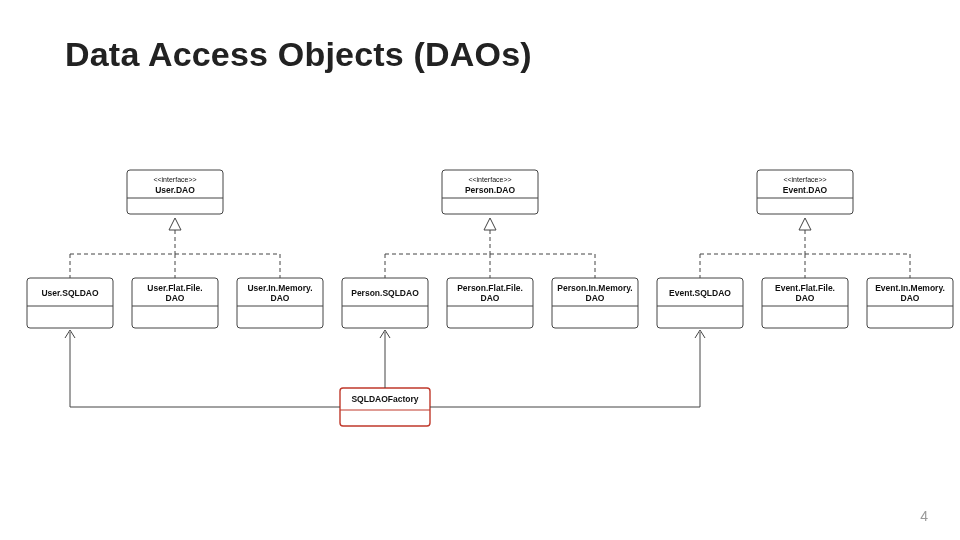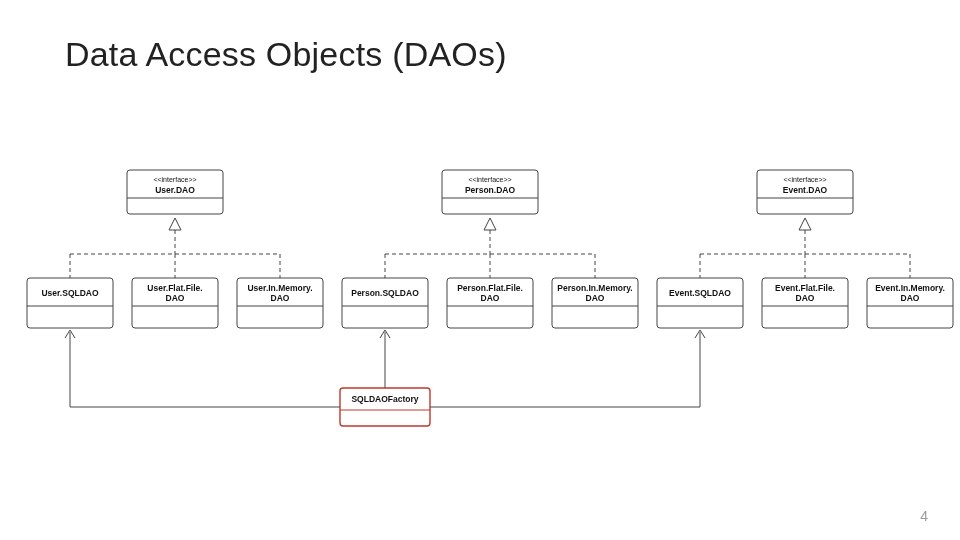--- a/index.html
+++ b/index.html
@@ -1,16 +1,16 @@
 <!DOCTYPE html>
 <html><head>
 <meta charset="utf-8">
 <style>
   html,body{margin:0;padding:0;width:960px;height:540px;background:#fff;font-family:"Segoe UI",Arial,sans-serif;position:relative}
-  .title{position:absolute;left:65px;top:35px;font-size:34px;color:#222;font-weight:400;letter-spacing:.2px}
+  .title{position:absolute;left:65px;top:35px;font-size:34px;color:#222;font-weight:700;letter-spacing:.2px}
   .pagenum{position:absolute;right:32px;bottom:16px;font-size:14px;color:#999}
   svg{position:absolute;left:0;top:0}
   .box{fill:#fff;stroke:#444;stroke-width:1}
   .box-red{fill:#fff;stroke:#c0392b;stroke-width:1.4}
   .clsText{font-size:8.5px;fill:#111;font-weight:700;text-anchor:middle}
   .clsStereo{font-size:7px;fill:#111;text-anchor:middle}
   .sep{stroke:#444;stroke-width:1}
   .dash{stroke:#444;stroke-width:1;stroke-dasharray:4 3;fill:none}
   .solid{stroke:#444;stroke-width:1;fill:none}
   .tri{fill:#fff;stroke:#444;stroke-width:1}

